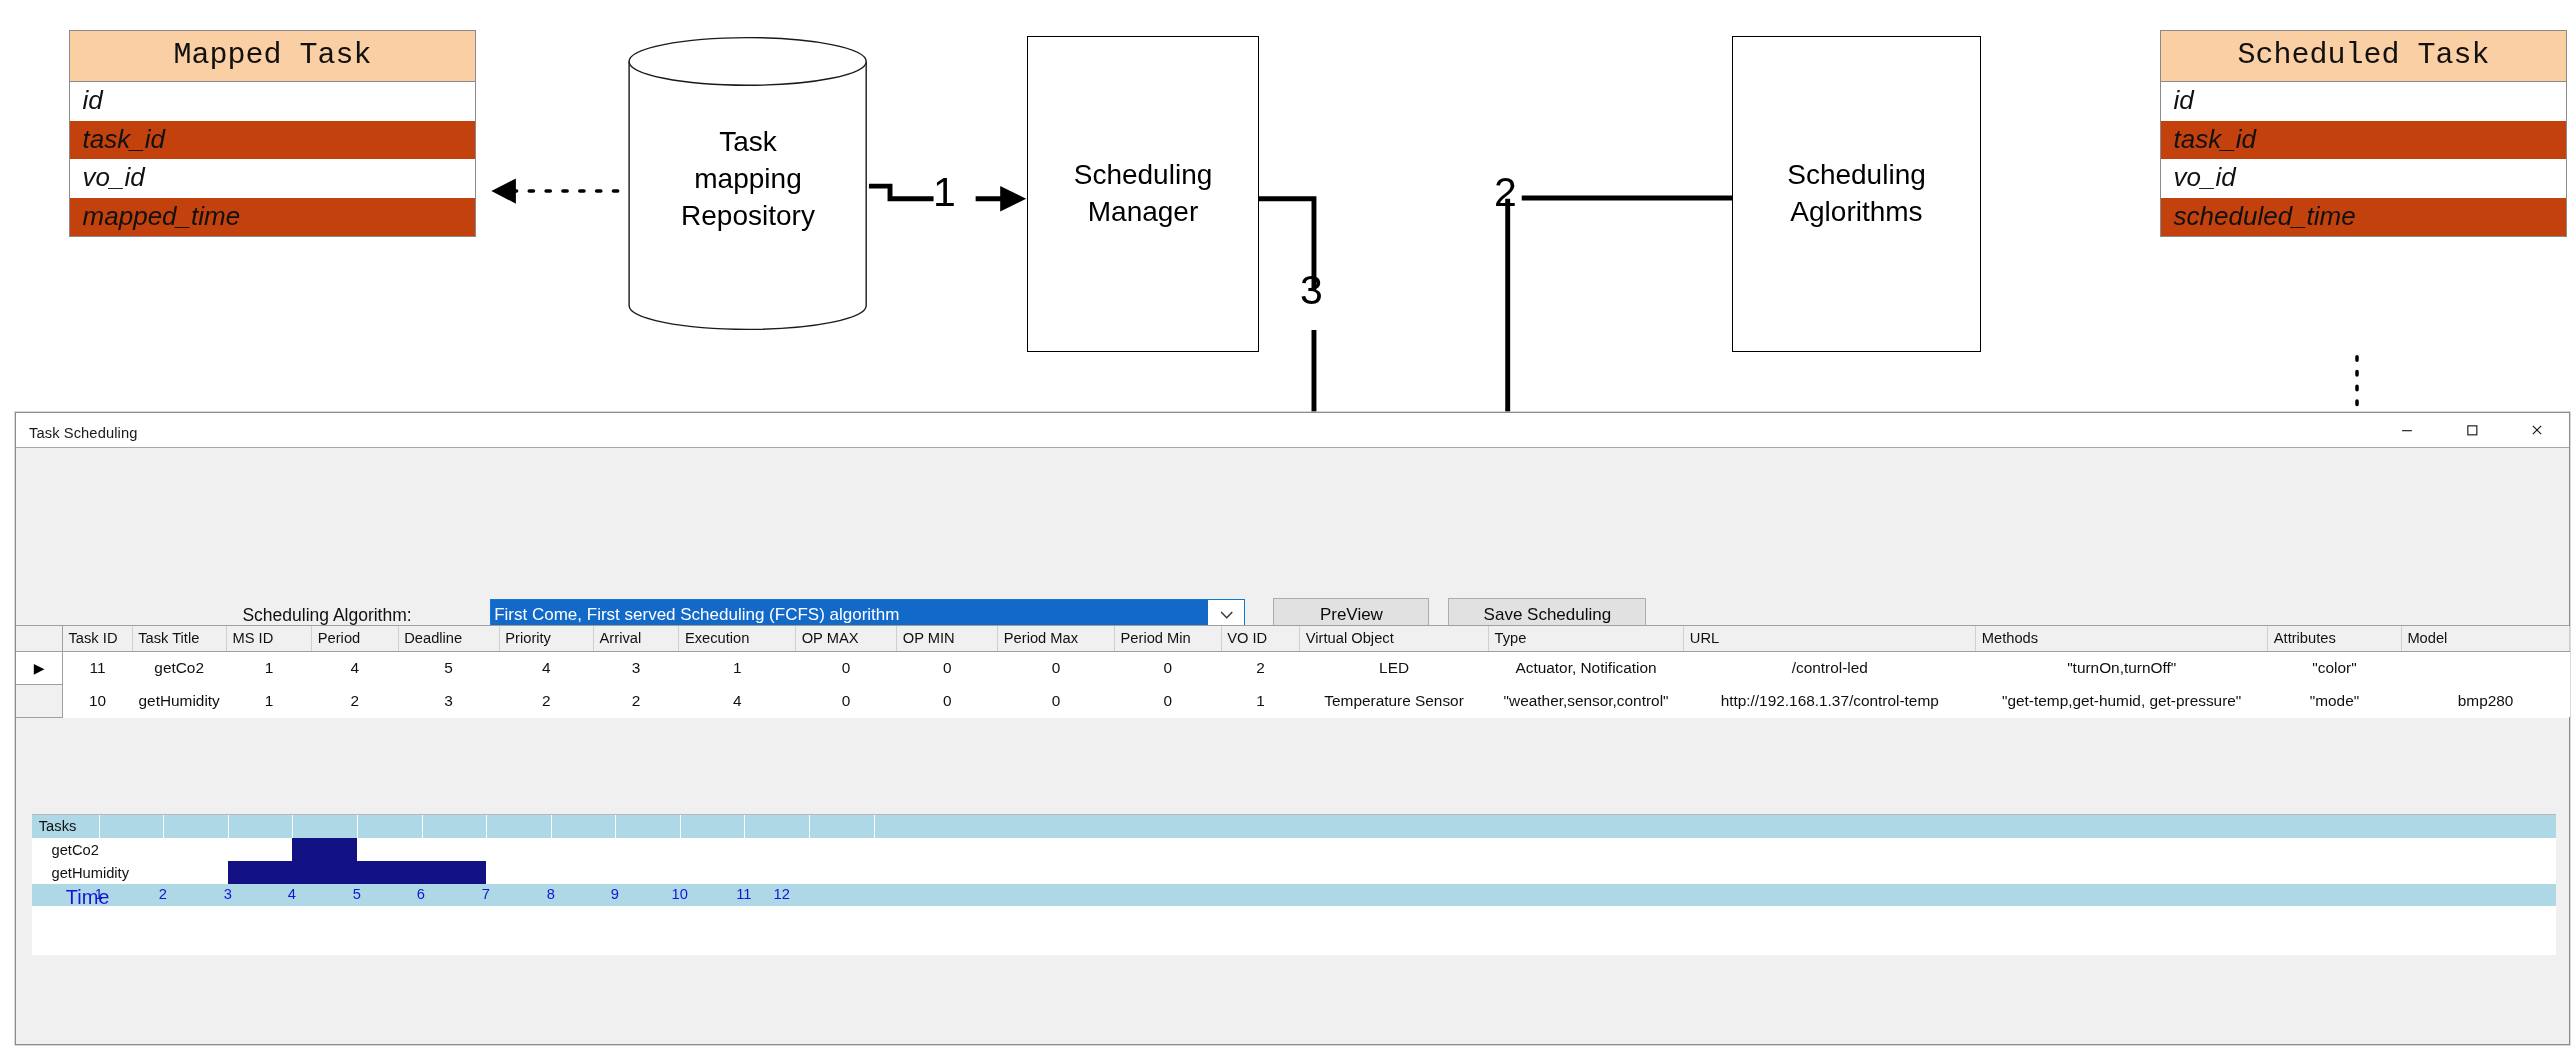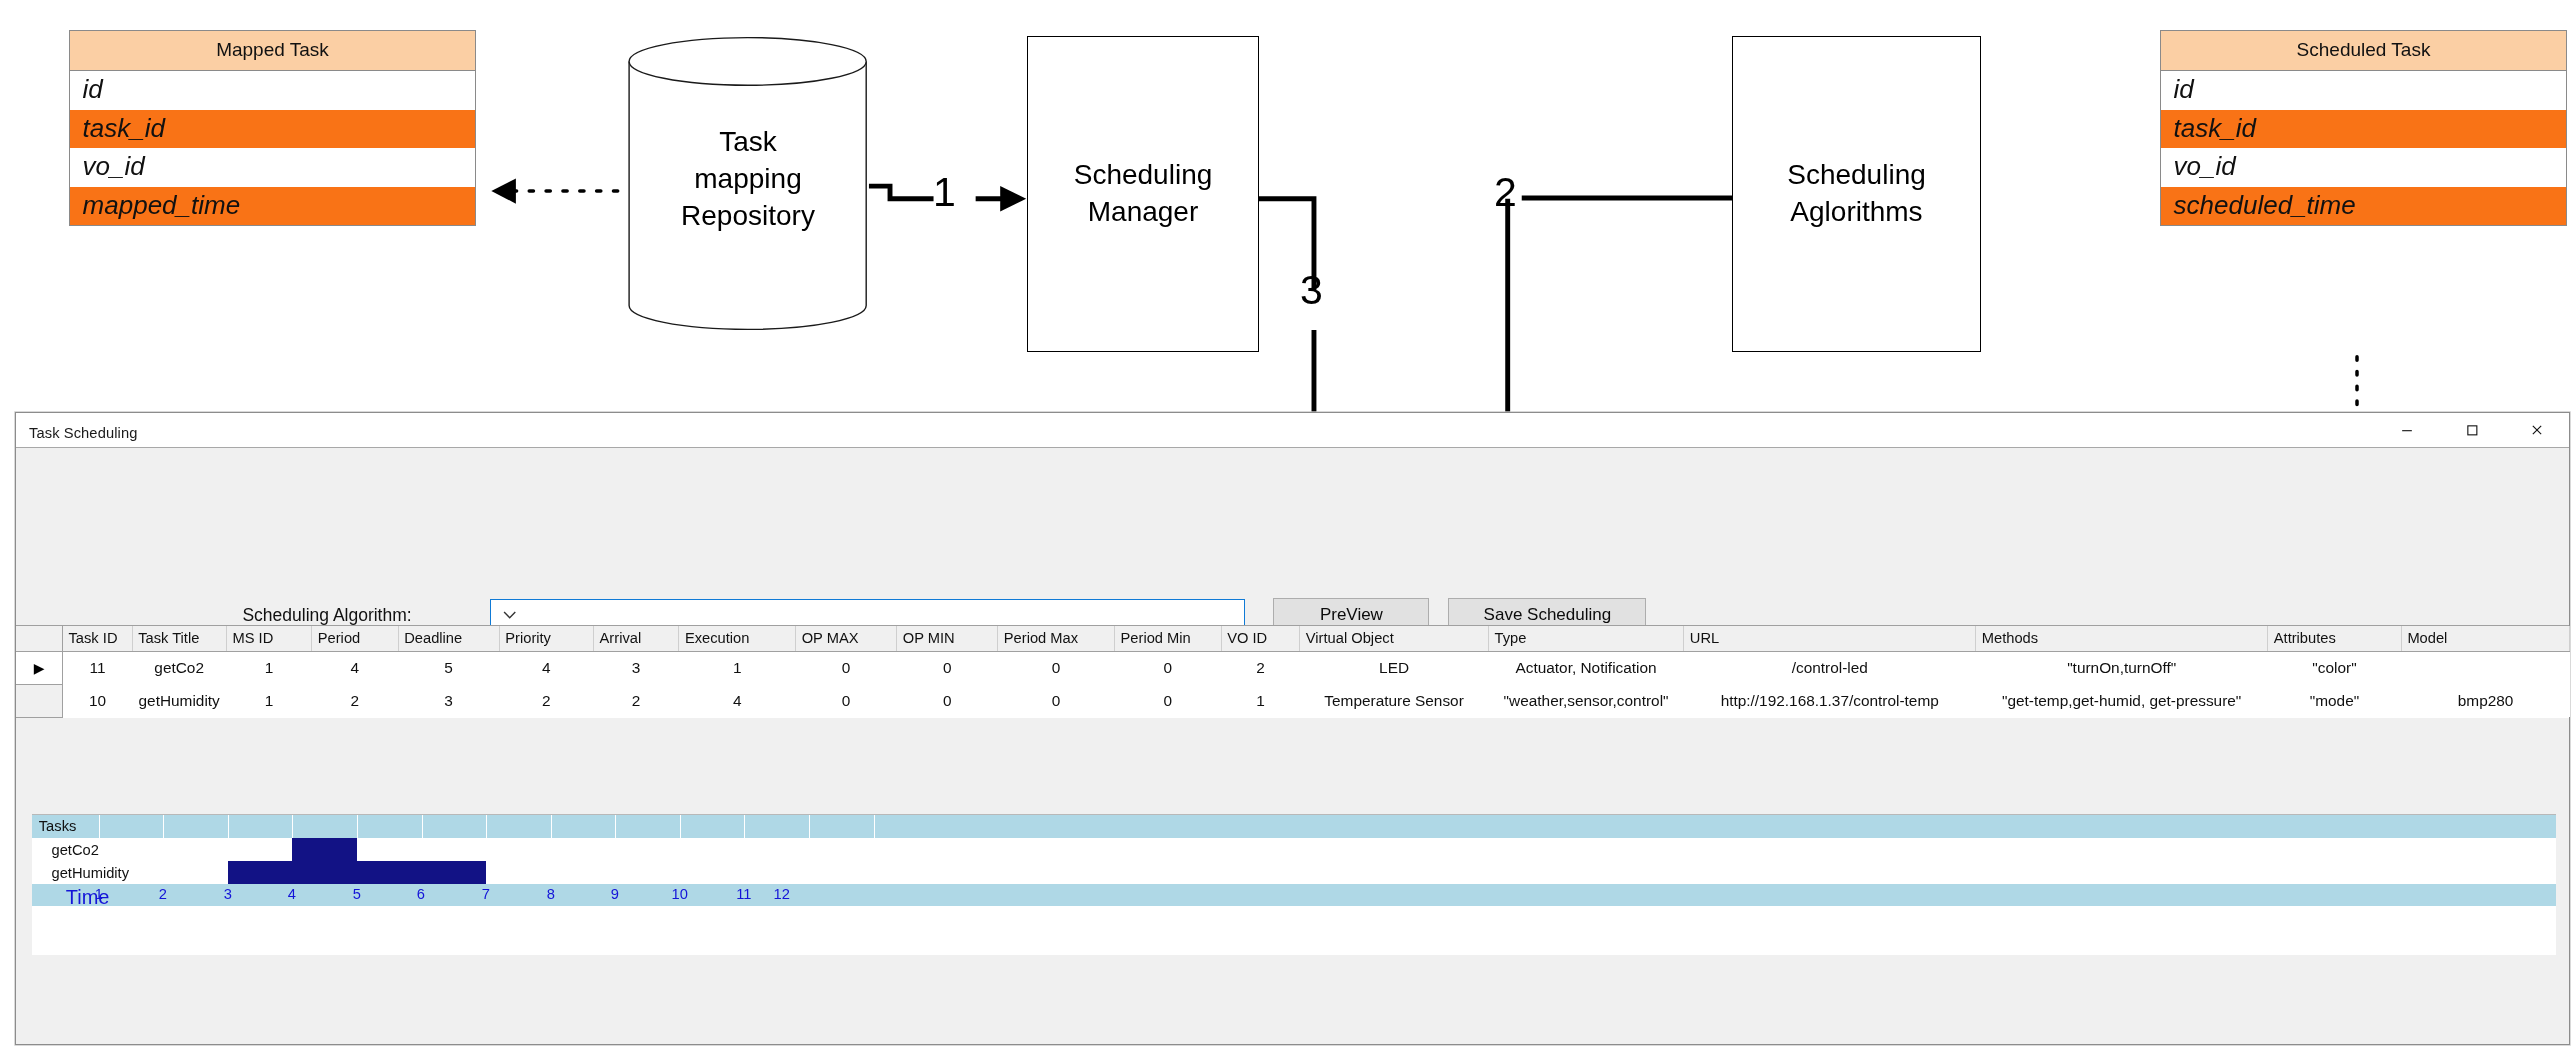--- a/index.html
+++ b/index.html
@@ -15,34 +15,35 @@
   
   .er-table {
     position: absolute;
     border: 1.4px solid #8a8a8a;
     background: #ffffff;
   }
   .er-header {
     background: #fbcfa4;
     border-bottom: 1.4px solid #8a8a8a;
     text-align: center;
-    font-size: 19px;
+    font-size: 30px;
     color: #111;
     line-height: 1;
     padding: 9.8px 0 11.2px 0;
+    font-family: Liberation Mono, monospace;
   }
   .er-row {
     font-size: 26px;
     color: #111;
     padding: 4.9px 0 6.3px 12.6px;
     line-height: 1.05;
     font-style: italic;
   }
   .er-row.odd  { background:#ffffff; }
-  .er-row.even { background:#f97316; }
+  .er-row.even { background:#c2410c; }
 
   .db-cyl { position:absolute; }
   .db-label {
     position:absolute;
     text-align:center;
     font-size: 28px;
     color:#000;
     line-height: 1.32;
     width: 100%;
   }
@@ -317,20 +318,21 @@
         </div>
       </div>
     </div>
 
     <div id="client">
 
       <div id="ctl-row">
         <div id="algo-label">Scheduling Algorithm:</div>
 
         <div id="algo-combo">
+          <div id="algo-value">First Come, First served Scheduling (FCFS) algorithm</div>
           <div id="algo-arrow">
             <svg width="15.4" height="9.8" viewBox="0 0 22 14">
               <polyline points="3,3 11,11 19,3" fill="none" stroke="#333" stroke-width="2"></polyline>
             </svg>
           </div>
         </div>
 
         <div class="btn" id="btn-preview">PreView</div>
         <div class="btn" id="btn-save">Save Scheduling</div>
       </div>

